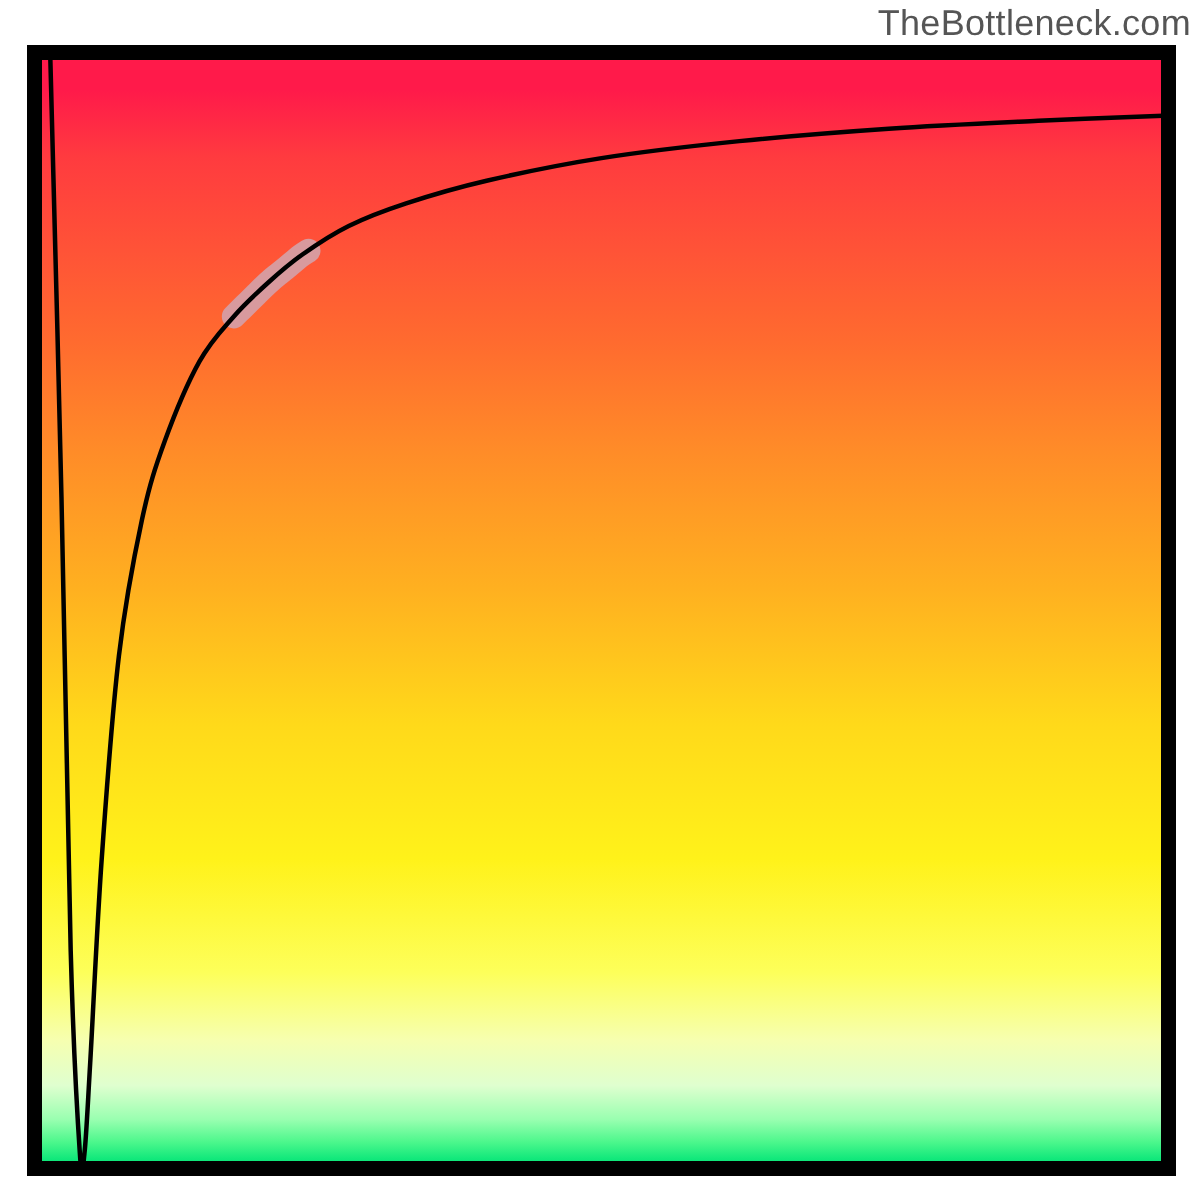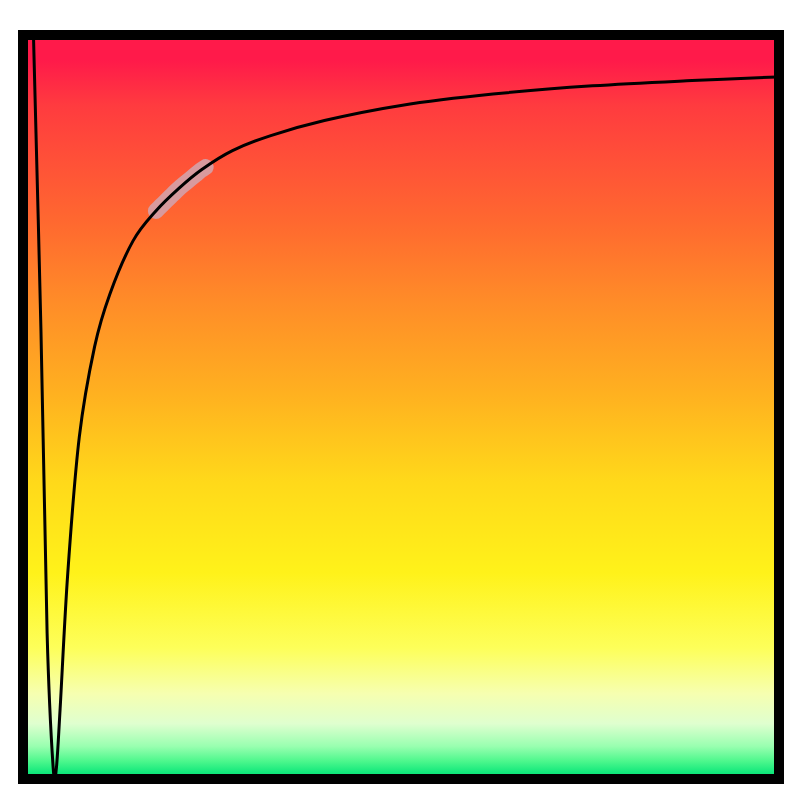--- a/index.html
+++ b/index.html
@@ -74,20 +74,21 @@
     top: 0;
     width: 100%;
     height: 100%;
   }
 </style>
 </head>
 <body>
 
 <div class="container">
 
+  <div class="watermark">TheBottleneck.com</div>
 
   <div class="plot-frame">
     <div class="gradient-bg"></div>
 
     <svg class="curve-svg" viewBox="0 0 766 754" preserveAspectRatio="none">
       <path id="highlight-path" fill="none" stroke-linecap="round" d="M 137.88 180.96 C 138.71 180.14, 141.20 177.69, 142.86 176.06 C 144.52 174.43, 146.18 172.79, 147.84 171.16 C 149.50 169.52, 151.16 167.89, 152.82 166.26 C 154.48 164.62, 156.14 162.94, 157.80 161.36 C 159.46 159.77, 161.12 158.21, 162.78 156.77 C 164.43 155.32, 166.09 154.05, 167.75 152.69 C 169.41 151.32, 171.07 149.96, 172.73 148.60 C 174.39 147.24, 176.05 145.88, 177.71 144.52 C 179.37 143.16, 181.03 141.66, 182.69 140.43 C 184.35 139.20, 186.84 137.68, 187.67 137.13" stroke="#d89a9e" stroke-width="16"></path>
       <path id="curve-path" fill="none" stroke-linecap="round" stroke-linejoin="round" d="M 15.32 0.00 C 16.60 50.27, 20.68 201.07, 22.98 301.60 C 25.28 402.13, 27.07 530.31, 29.11 603.20 C 31.15 676.09, 33.70 716.30, 35.24 738.92 C 36.77 761.54, 37.15 748.97, 38.30 738.92 C 39.45 728.87, 40.22 711.27, 42.13 678.60 C 44.05 645.93, 46.60 588.12, 49.79 542.88 C 52.98 497.64, 56.81 444.86, 61.28 407.16 C 65.75 369.46, 71.49 340.56, 76.60 316.68 C 81.71 292.80, 85.54 281.49, 91.92 263.90 C 98.30 246.31, 107.24 224.94, 114.90 211.12 C 122.56 197.30, 130.22 189.76, 137.88 180.96 C 145.54 172.16, 153.20 165.25, 160.86 158.34 C 168.52 151.43, 174.90 145.77, 183.84 139.49 C 192.78 133.21, 202.99 126.29, 214.48 120.64 C 225.97 114.98, 237.46 110.59, 252.78 105.56 C 268.10 100.53, 284.70 95.51, 306.40 90.48 C 328.10 85.45, 354.91 79.80, 383.00 75.40 C 411.09 71.00, 443.00 67.36, 474.92 64.09 C 506.84 60.82, 541.31 58.06, 574.50 55.80 C 607.69 53.53, 642.16 52.03, 674.08 50.52 C 706.00 49.01, 750.68 47.38, 766.00 46.75" stroke="#000000" stroke-width="3"></path>
     </svg>
 
     <div class="axis-border"></div>

